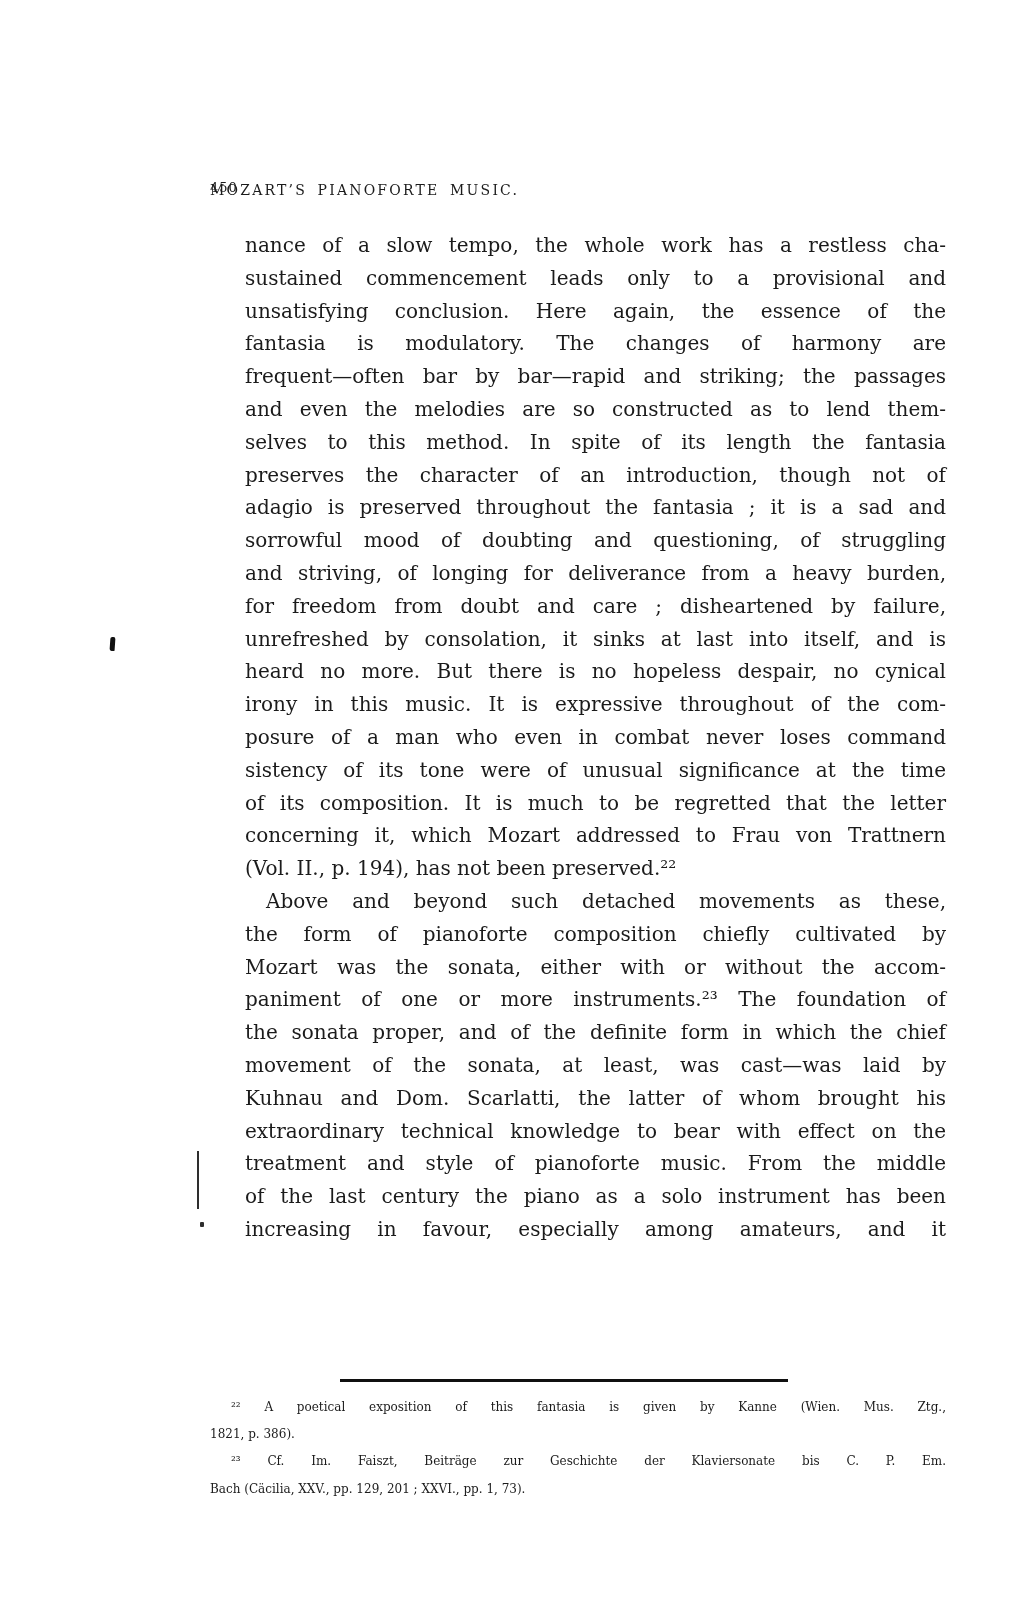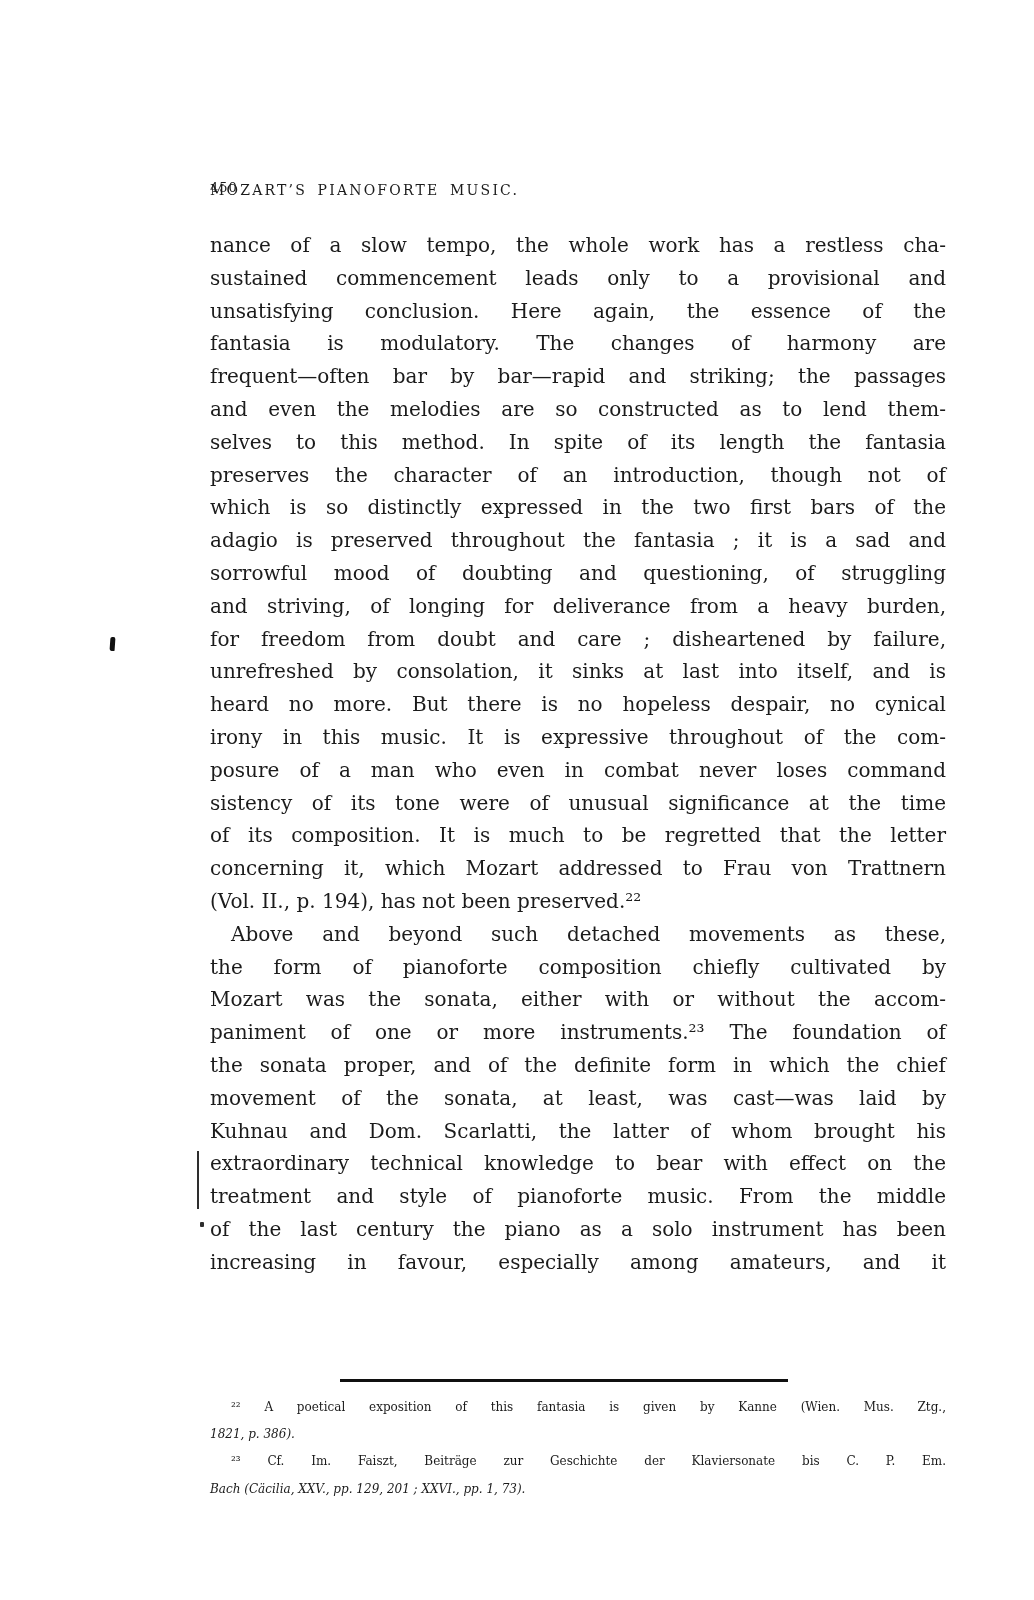--- a/index.html
+++ b/index.html
@@ -28,39 +28,40 @@
   
   .bodytext {
     position:absolute; left:210px; top:229px; width:736px;
     font-size:20px; line-height:32.8px;
   }
   .line {
     text-align:justify;
     text-align-last:justify;
     height:32.8px;
     overflow:visible;
+    margin-left:35px;
   }
   .line.pend  { text-align-last:left; }
   .line.pstart{ text-indent:21px; }
   
   .fnrule {
     position:absolute; left:340px; top:1379px;
     width:448px; height:3px; background:#101010;
   }
   .footnotes {
     position:absolute; left:210px; top:1394px; width:736px;
     font-size:12px; line-height:27.2px;
   }
   .fnline {
     text-align:justify;
     text-align-last:justify;
     height:27.2px;
   }
   .fnline.fstart { text-indent:21px; }
-  .fnline.fend   { text-align-last:left;font-style:italic; }
+  .fnline.fend   { text-align-last:left; }
   
   .ink-mark {
     position:absolute; left:110px; top:637px;
     width:5px; height:14px; background:#111;
     border-radius:2px 2px 1px 2px;
     transform:rotate(4deg);
   }
   .pencil-line {
     position:absolute; left:197px; top:1151px;
     width:2px; height:58px; background:#2e2e2e;
@@ -83,21 +84,20 @@
 
   <div class="bodytext">
     <div class="line">nance of a slow tempo, the whole work has a restless cha-</div>
     <div class="line">sustained commencement leads only to a provisional and</div>
     <div class="line">unsatisfying conclusion. Here again, the essence of the</div>
     <div class="line">fantasia is modulatory. The changes of harmony are</div>
     <div class="line">frequent—often bar by bar—rapid and striking; the passages</div>
     <div class="line">and even the melodies are so constructed as to lend them-</div>
     <div class="line">selves to this method. In spite of its length the fantasia</div>
     <div class="line">preserves the character of an introduction, though not of</div>
-    <div class="line">which is so distinctly expressed in the two first bars of the</div>
     <div class="line">adagio is preserved throughout the fantasia ; it is a sad and</div>
     <div class="line">sorrowful mood of doubting and questioning, of struggling</div>
     <div class="line">and striving, of longing for deliverance from a heavy burden,</div>
     <div class="line">for freedom from doubt and care ; disheartened by failure,</div>
     <div class="line">unrefreshed by consolation, it sinks at last into itself, and is</div>
     <div class="line">heard no more. But there is no hopeless despair, no cynical</div>
     <div class="line">irony in this music. It is expressive throughout of the com-</div>
     <div class="line">posure of a man who even in combat never loses command</div>
     <div class="line">sistency of its tone were of unusual significance at the time</div>
     <div class="line">of its composition. It is much to be regretted that the letter</div>

